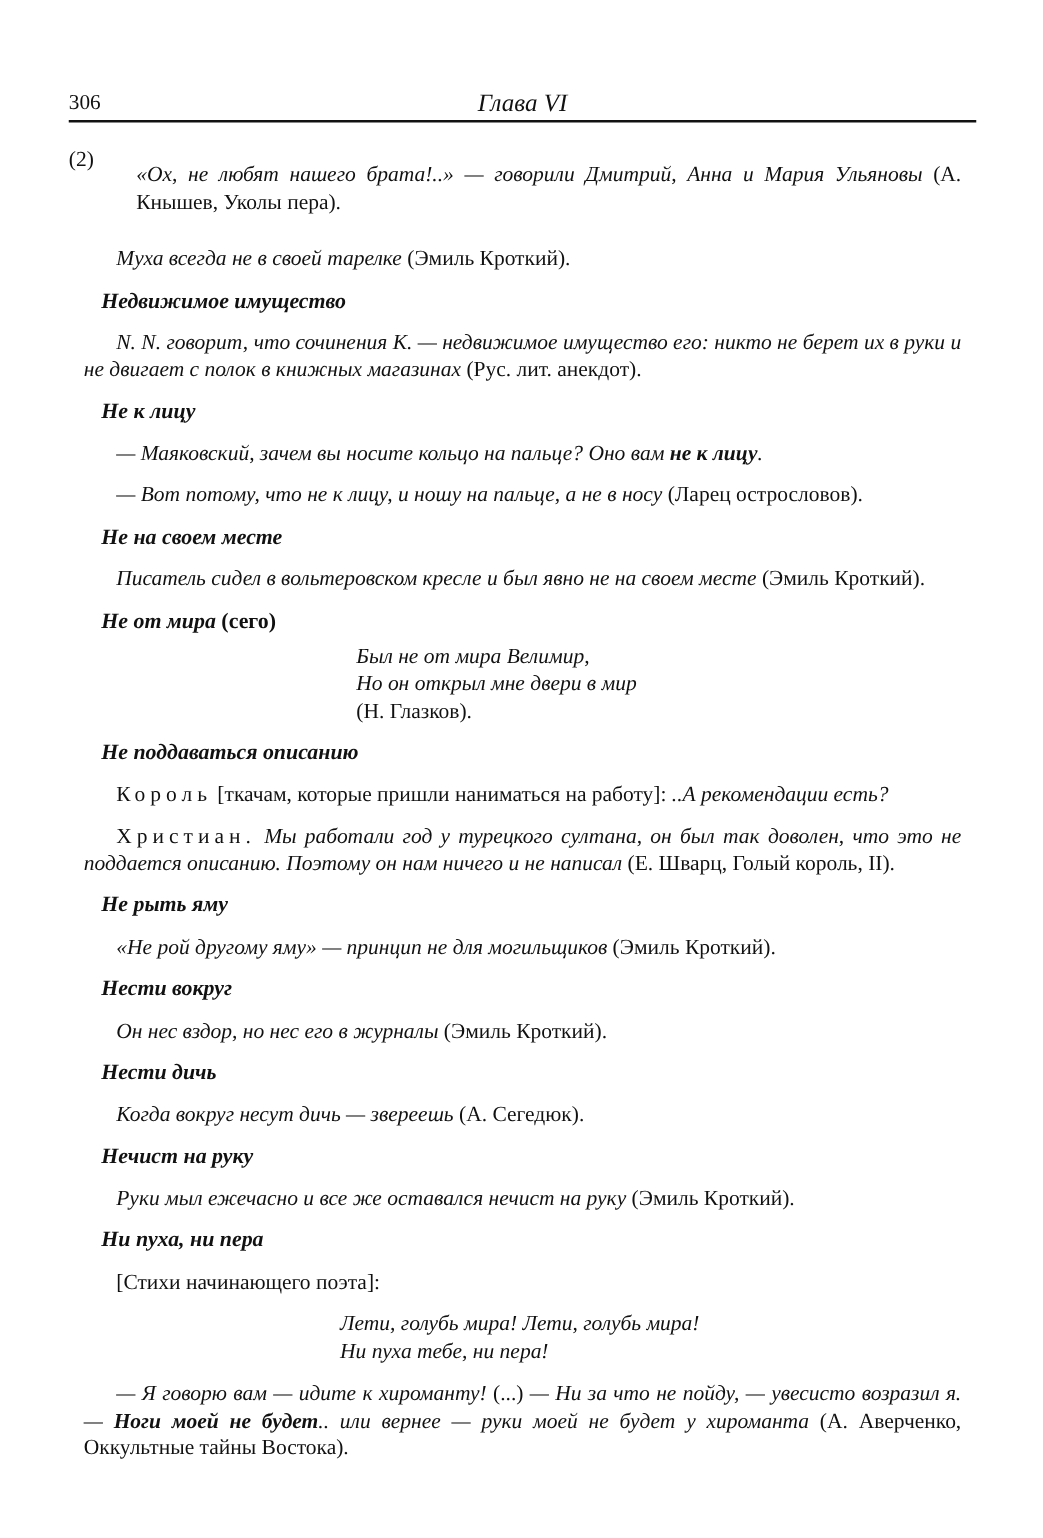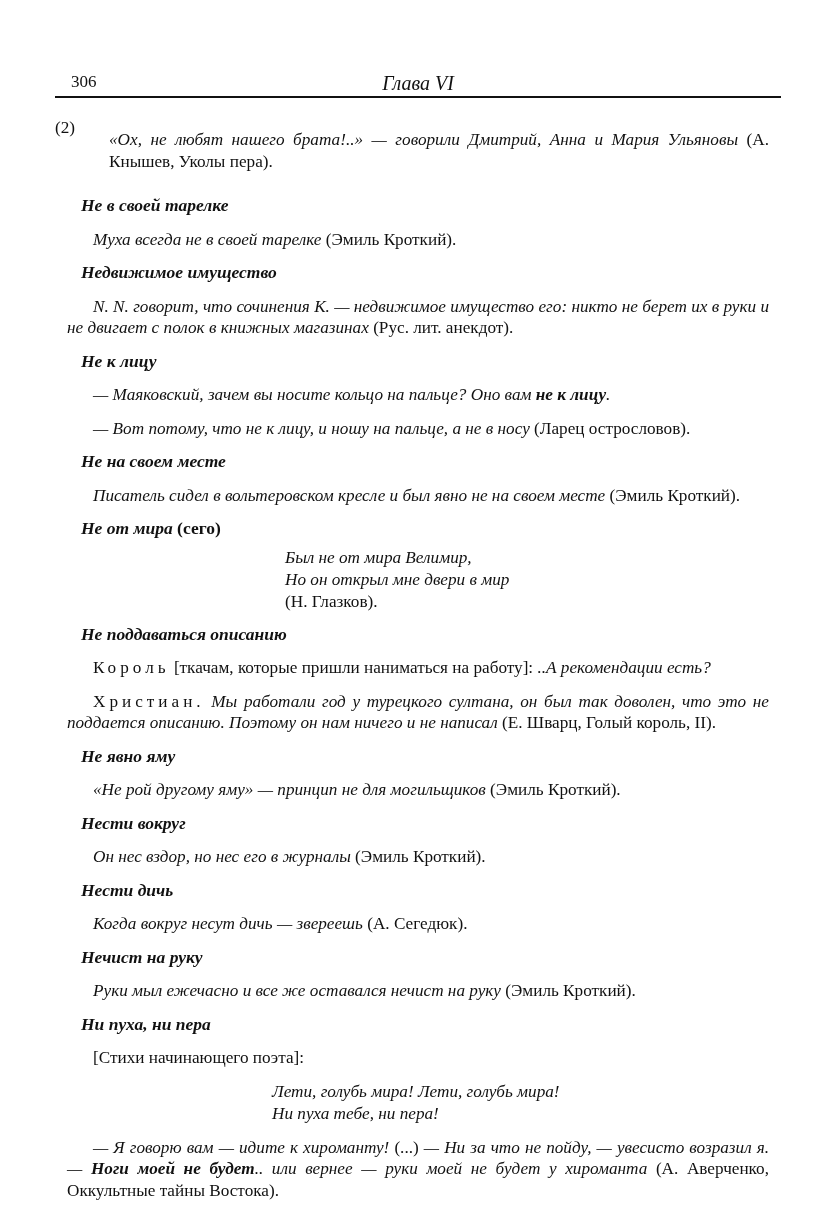--- a/index.html
+++ b/index.html
@@ -1,20 +1,20 @@
 <!DOCTYPE html>
 <html><head>
 <meta charset="utf-8">
 <style>
   html, body { margin: 0; padding: 0; background: #ffffff; }
   body { width: 834px; height: 1230px; position: relative; overflow: hidden;
          font-family: "Liberation Serif", "DejaVu Serif", serif; color: #111; }
   .page { position: absolute; left: 55px; top: 70px; width: 726px; }
   .hdr { position: relative; height: 26px; border-bottom: 2px solid #111; }
-  .hdr .pg { position: absolute; left: 16px; top: 2px; font-size: 17px; }
+  .hdr .pg { position: absolute; left: 0; top: 2px; font-size: 17px; }
   .hdr .ch { position: absolute; left: 0; right: 0; text-align: center; top: 2px; font-size: 20px; font-style: italic; }
   .body { font-size: 17.2px; line-height: 21.5px; text-align: justify; }
   .p { margin: 12px; }
   .ind { text-indent: 26px; }
   .num { display: flex; margin-top: 19px; }
   .num .n { width: 42px; flex: none; }
   .num .t { flex: 1; }
   .head { font-weight: bold; font-style: italic; margin: 11px 0 7px 26px; font-size: 17.5px; }
   .head .up { font-style: normal; margin-top: 30px; }
   i { font-style: italic; }
@@ -33,21 +33,20 @@
   </div>
 
   <div class="body">
 
     <div class="num">
       <span class="n">(2)</span>
       <p class="p t"><i>«Ох, не любят нашего брата!..» — говорили Дмитрий, Анна и Мария Ульяновы</i><span> (А. Кнышев, Уколы пера).</span></p>
     </div>
 
     <div>
-      <div class="head">Не в своей тарелке</div>
       <p class="p ind"><i>Муха всегда не в своей тарелке</i><span> (Эмиль Кроткий).</span></p>
     </div>
 
     <div>
       <div class="head">Недвижимое имущество</div>
       <p class="p ind"><i>N. N. говорит, что сочинения К. — недвижимое имущество его: никто не берет их в руки и не двигает с полок в книжных магазинах</i><span> (Рус. лит. анекдот).</span></p>
     </div>
 
     <div>
       <div class="head">Не к лицу</div>
@@ -69,21 +68,21 @@
       </div>
     </div>
 
     <div>
       <div class="head">Не поддаваться описанию</div>
       <p class="p ind"><span class="sp">Король</span><span> [ткачам, которые пришли наниматься на работу]: </span><i>..А рекомендации есть?</i></p>
       <p class="p ind"><span class="sp">Христиан.</span><i> Мы работали год у турецкого султана</i><i>, он был так доволен, что это не поддается описанию. Поэтому он нам ничего и не написал</i><span> (Е. Шварц, Голый король, II).</span></p>
     </div>
 
     <div>
-      <div class="head">Не явно яму</div>
+      <div class="head">Не рыть яму</div>
       <p class="p ind"><i>«Не рой другому яму» — принцип не для могильщиков</i><span> (Эмиль Кроткий).</span></p>
     </div>
 
     <div>
       <div class="head">Нести вокруг</div>
       <p class="p ind"><i>Он нес вздор, но нес его в журналы</i><span> (Эмиль Кроткий).</span></p>
     </div>
 
     <div>
       <div class="head">Нести дичь</div>

